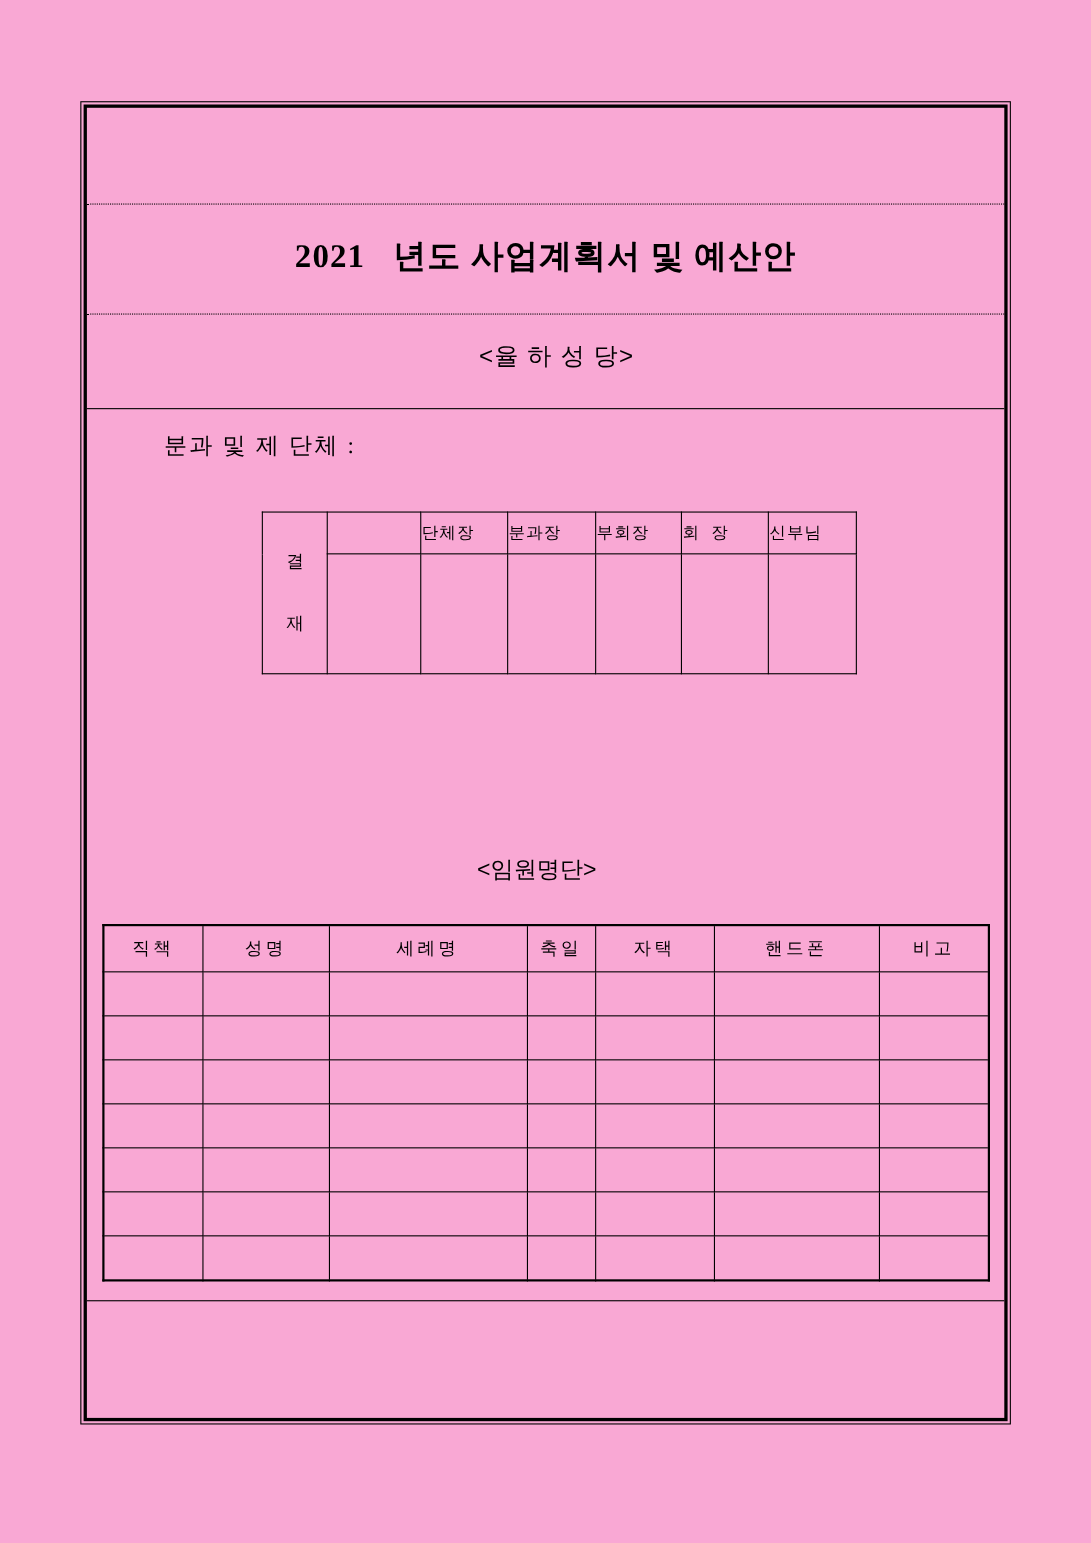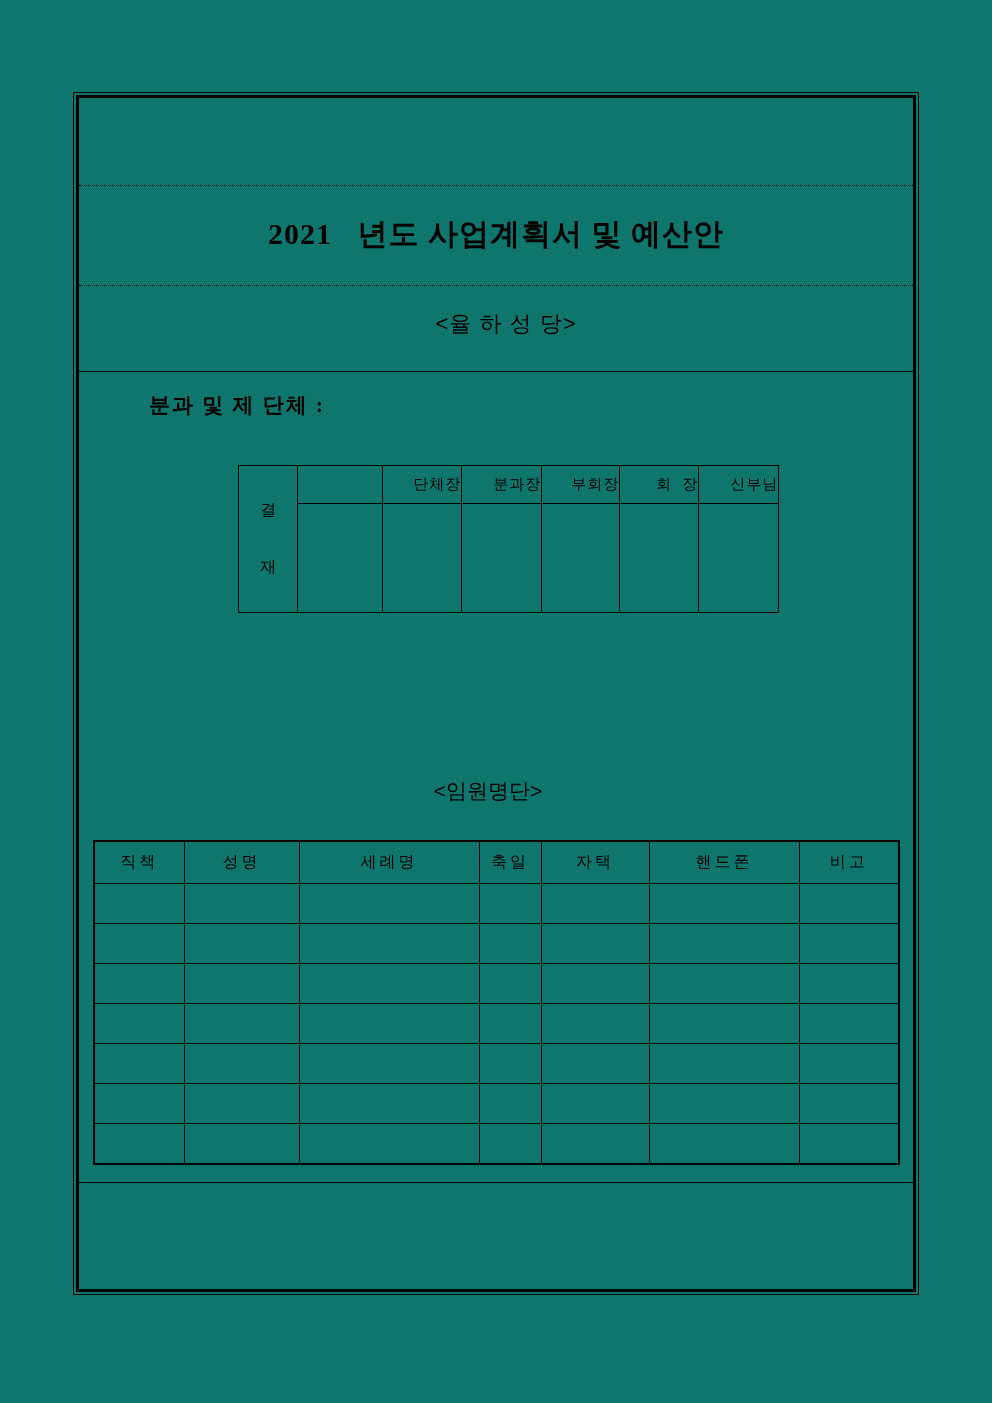--- a/index.html
+++ b/index.html
@@ -1,19 +1,19 @@
 <!DOCTYPE html>
 <html><head>
 <meta charset="utf-8">
 <style>
   html, body { margin:0; padding:0; background:#ffffff; }
   .page {
     position:relative;
     width:992px; height:1403px;
-    background:#0f766e;
+    background:#f9a8d4;
     color:#000;
     font-family:"Liberation Sans","DejaVu Sans",sans-serif;
     overflow:hidden;
   }
   
   .frame {
     position:absolute; left:73px; top:92px;
     width:846px; height:1203px;
     border:1px solid #000;
     box-sizing:border-box;
@@ -49,36 +49,36 @@
     text-align:center;
     font-size:22px;
     letter-spacing:1px;
     white-space:pre;
     margin-left:20px;
   }
   .section-label {
     position:absolute; top:293px; left:70px;
     height:28px; line-height:28px;
     font-family:"Liberation Serif","DejaVu Serif",serif;
-    font-weight:bold;
+    font-weight:normal;
     font-size:21px;
     letter-spacing:2px;
     white-space:pre;
     text-align:center;
   }
 
   
   .approval-table {
     position:absolute; left:159px; top:367px;
     border-collapse:collapse; table-layout:fixed;
   }
   .approval-table td {
     border:1px solid #000;
     padding:0;
-    text-align:right; vertical-align:middle;
+    text-align:left; vertical-align:middle;
     font-size:15px;
     white-space:pre;
   }
   .approval-table td.hdr { height:33px; letter-spacing:1px; }
   .approval-table tr.sig-row td { height:95px; }
   .stamp-stack {
     display:flex; flex-direction:column;
     align-items:center; justify-content:center;
     gap:36px;
     font-size:16px;

